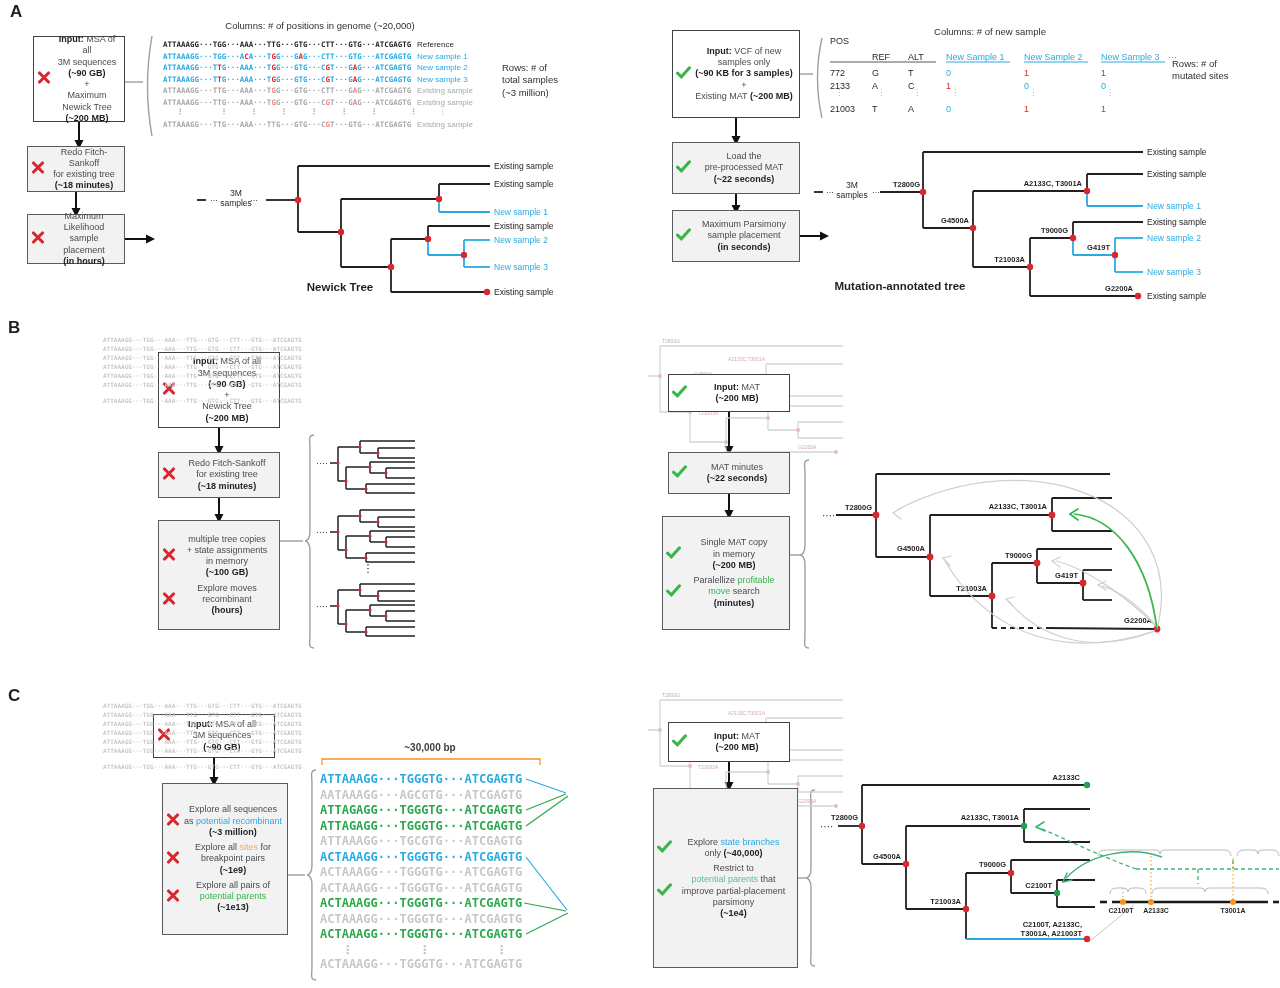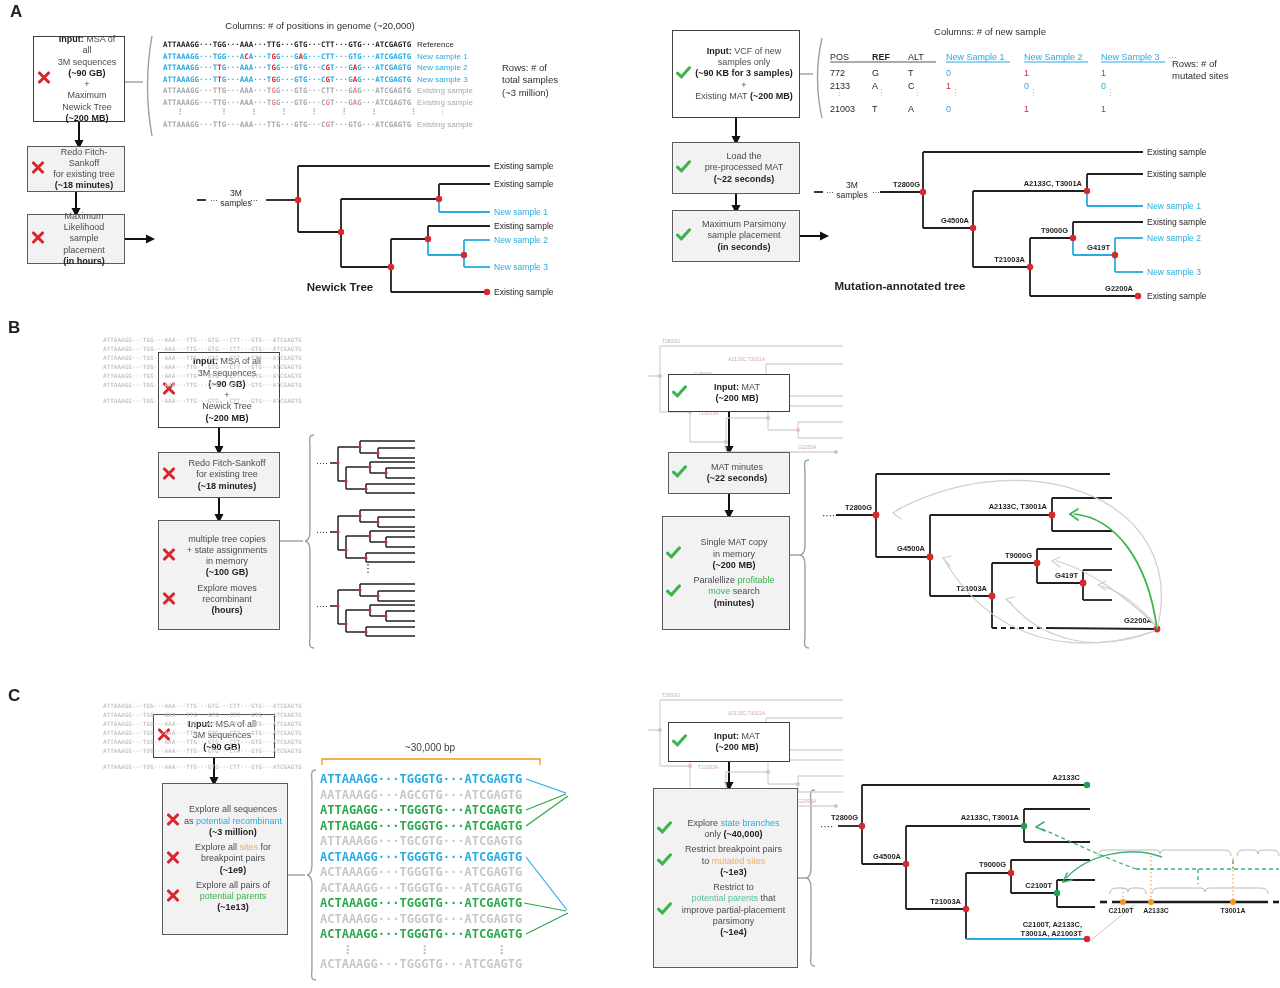--- a/index.html
+++ b/index.html
@@ -17,21 +17,21 @@
   .iicon{position:absolute;left:3px;top:50%;transform:translateY(-50%)}
   .ttl{position:absolute;font-size:9.5px;color:#2e2f31;text-align:center;z-index:3}
   .cap{position:absolute;font-size:11.5px;font-weight:bold;color:#231F20;text-align:center;z-index:3}
   .side{position:absolute;font-size:9.5px;color:#2e2f31;line-height:1.3;z-index:3}
   .arow{position:absolute;font-family:"DejaVu Sans Mono","DejaVu Sans",monospace;
         font-weight:bold;white-space:pre;z-index:3}
   .arow .lab{font-family:"Liberation Sans","DejaVu Sans",sans-serif;font-weight:normal;
         position:absolute;white-space:nowrap}
   .vcf{position:absolute;z-index:3;font-size:9px}
   .vcf span{position:absolute;white-space:nowrap}
-  .bp{position:absolute;font-size:10px;font-weight:normal;z-index:3;text-align:center}
+  .bp{position:absolute;font-size:10px;font-weight:bold;z-index:3;text-align:center}
 </style>
 </head>
 <body>
 
 <div id="fig">
   <div class="plabel" style="left:10px;top:2px">A</div>
   <div class="plabel" style="left:8px;top:318px">B</div>
   <div class="plabel" style="left:8px;top:686px">C</div>
 
   <div class="ttl" style="left:170px;top:20px;width:300px">Columns: # of positions in genome (~20,000)</div>
@@ -575,28 +575,20 @@
         <span class="iicon"><svg width="15" height="13">
             <path d="M1.5,7.2 L5.4,10.8 L13.5,1.8" stroke="#39B54A" stroke-width="3.1" fill="none" stroke-linecap="round"></path>
           </svg></span>
         <div class="bline"><span>Explore </span><span style="color: rgb(41, 171, 226);">state branches</span></div>
         <div class="bline"><span>only </span><span class="b">(~40,000)</span></div>
       </div>
       <div class="bitem" style="">
         <span class="iicon"><svg width="15" height="13">
             <path d="M1.5,7.2 L5.4,10.8 L13.5,1.8" stroke="#39B54A" stroke-width="3.1" fill="none" stroke-linecap="round"></path>
           </svg></span>
-        <div class="bline"><span>Restrict breakpoint pairs</span></div>
-        <div class="bline"><span>to </span><span style="color: rgb(245, 170, 95);">mutated sites</span></div>
-        <div class="bline"><span class="b">(~1e3)</span></div>
-      </div>
-      <div class="bitem" style="">
-        <span class="iicon"><svg width="15" height="13">
-            <path d="M1.5,7.2 L5.4,10.8 L13.5,1.8" stroke="#39B54A" stroke-width="3.1" fill="none" stroke-linecap="round"></path>
-          </svg></span>
         <div class="bline"><span>Restrict to</span></div>
         <div class="bline"><span style="color: rgb(87, 190, 148);">potential parents</span><span> that</span></div>
         <div class="bline"><span>improve partial-placement</span></div>
         <div class="bline"><span>parsimony</span></div>
         <div class="bline"><span class="b">(~1e4)</span></div>
       </div>
     </div>
     <div class="arow faded" style="left:103px;top:336px;font-size:6px;color:#C6C8C7">ATTAAAGG···TGG···AAA···TTG···GTG···CTT···GTG···ATCGAGTG</div>
     <div class="arow faded" style="left:103px;top:345px;font-size:6px;color:#C6C8C7">ATTAAAGG···TGG···AAA···TTG···GTG···CTT···GTG···ATCGAGTG</div>
     <div class="arow faded" style="left:103px;top:354px;font-size:6px;color:#C6C8C7">ATTAAAGG···TGG···AAA···TTG···GTG···CTT···GTG···ATCGAGTG</div>
@@ -613,22 +605,22 @@
     <div class="arow faded" style="left:103px;top:763px;font-size:6px;color:#C6C8C7">ATTAAAGG···TGG···AAA···TTG···GTG···CTT···GTG···ATCGAGTG</div>
     <div class="arow" style="left:163px;top:40px;font-size:7.5px"><span style="color: rgb(35, 31, 32);">ATTAAAGG···TGG···AAA···TTG···GTG···CTT···GTG···ATCGAGTG</span><span class="lab" style="left: 254px; top: 0px; font-size: 8px; color: rgb(35, 31, 32);">Reference</span></div>
     <div class="arow" style="left:163px;top:51.5px;font-size:7.5px"><span style="color: rgb(41, 171, 226);">ATTAAAGG···TGG···A</span><span style="color: rgb(237, 28, 36);">C</span><span style="color: rgb(41, 171, 226);">A···T</span><span style="color: rgb(237, 28, 36);">G</span><span style="color: rgb(41, 171, 226);">G···G</span><span style="color: rgb(237, 28, 36);">A</span><span style="color: rgb(41, 171, 226);">G···CTT···GTG···ATCGAGTG</span><span class="lab" style="left: 254px; top: 0px; font-size: 8px; color: rgb(41, 171, 226);">New sample 1</span></div>
     <div class="arow" style="left:163px;top:63px;font-size:7.5px"><span style="color: rgb(41, 171, 226);">ATTAAAGG···T</span><span style="color: rgb(237, 28, 36);">T</span><span style="color: rgb(41, 171, 226);">G···AAA···T</span><span style="color: rgb(237, 28, 36);">G</span><span style="color: rgb(41, 171, 226);">G···GTG···C</span><span style="color: rgb(237, 28, 36);">G</span><span style="color: rgb(41, 171, 226);">T···G</span><span style="color: rgb(237, 28, 36);">A</span><span style="color: rgb(41, 171, 226);">G···ATCGAGTG</span><span class="lab" style="left: 254px; top: 0px; font-size: 8px; color: rgb(41, 171, 226);">New sample 2</span></div>
     <div class="arow" style="left:163px;top:74.5px;font-size:7.5px"><span style="color: rgb(41, 171, 226);">ATTAAAGG···T</span><span style="color: rgb(237, 28, 36);">T</span><span style="color: rgb(41, 171, 226);">G···AAA···T</span><span style="color: rgb(237, 28, 36);">G</span><span style="color: rgb(41, 171, 226);">G···GTG···C</span><span style="color: rgb(237, 28, 36);">G</span><span style="color: rgb(41, 171, 226);">T···G</span><span style="color: rgb(237, 28, 36);">A</span><span style="color: rgb(41, 171, 226);">G···ATCGAGTG</span><span class="lab" style="left: 254px; top: 0px; font-size: 8px; color: rgb(41, 171, 226);">New sample 3</span></div>
     <div class="arow" style="left:163px;top:86px;font-size:7.5px"><span style="color: rgb(167, 169, 172);">ATTAAAGG···T</span><span style="color: rgb(229, 138, 136);">T</span><span style="color: rgb(167, 169, 172);">G···AAA···T</span><span style="color: rgb(229, 138, 136);">G</span><span style="color: rgb(167, 169, 172);">G···GTG···CTT···G</span><span style="color: rgb(229, 138, 136);">A</span><span style="color: rgb(167, 169, 172);">G···ATCGAGTG</span><span class="lab" style="left: 254px; top: 0px; font-size: 8px; color: rgb(167, 169, 172);">Existing sample</span></div>
     <div class="arow" style="left:163px;top:97.5px;font-size:7.5px"><span style="color: rgb(167, 169, 172);">ATTAAAGG···T</span><span style="color: rgb(229, 138, 136);">T</span><span style="color: rgb(167, 169, 172);">G···AAA···T</span><span style="color: rgb(229, 138, 136);">G</span><span style="color: rgb(167, 169, 172);">G···GTG···C</span><span style="color: rgb(229, 138, 136);">G</span><span style="color: rgb(167, 169, 172);">T···G</span><span style="color: rgb(229, 138, 136);">A</span><span style="color: rgb(167, 169, 172);">G···ATCGAGTG</span><span class="lab" style="left: 254px; top: 0px; font-size: 8px; color: rgb(167, 169, 172);">Existing sample</span></div>
     <div class="arow" style="left:163px;top:107px;font-size:7.5px;color:#A7A9AC">   ⋮        ⋮     ⋮     ⋮     ⋮     ⋮     ⋮       ⋮    <span class="lab" style="left: 276px; color: rgb(167, 169, 172);">⋮</span></div>
     <div class="arow" style="left:163px;top:120px;font-size:7.5px"><span style="color: rgb(167, 169, 172);">ATTAAAGG···T</span><span style="color: rgb(229, 138, 136);">T</span><span style="color: rgb(167, 169, 172);">G···AAA···TTG···GTG···C</span><span style="color: rgb(229, 138, 136);">G</span><span style="color: rgb(167, 169, 172);">T···GTG···ATCGAGTG</span><span class="lab" style="left: 254px; top: 0px; font-size: 8px; color: rgb(167, 169, 172);">Existing sample</span></div>
     <div class="vcf" style="left:0;top:0">
-      <span style="left: 830px; top: 52px; color: rgb(35, 31, 32); text-align: right;">POS</span>
-      <span style="left: 872px; top: 52px; color: rgb(35, 31, 32); font-weight: bold;">REF</span>
+      <span style="left: 830px; top: 36px; color: rgb(35, 31, 32); text-align: right;">POS</span>
+      <span style="left: 872px; top: 52px; color: rgb(35, 31, 32);">REF</span>
       <span style="left: 908px; top: 52px; color: rgb(35, 31, 32);">ALT</span>
       <span style="left: 946px; top: 52px; color: rgb(41, 171, 226);">New Sample 1</span>
       <span style="left: 1024px; top: 52px; color: rgb(41, 171, 226);">New Sample 2</span>
       <span style="left: 1101px; top: 52px; color: rgb(41, 171, 226);">New Sample 3</span>
       <span style="left: 1168px; top: 52px; color: rgb(41, 171, 226);">···</span>
       <span style="left: 830px; top: 68px; color: rgb(35, 31, 32);">772</span>
       <span style="left: 872px; top: 68px; color: rgb(35, 31, 32);">G</span>
       <span style="left: 908px; top: 68px; color: rgb(35, 31, 32);">T</span>
       <span style="left: 946px; top: 68px; color: rgb(41, 171, 226);">0</span>
       <span style="left: 1024px; top: 68px; color: rgb(217, 39, 46);">1</span>

